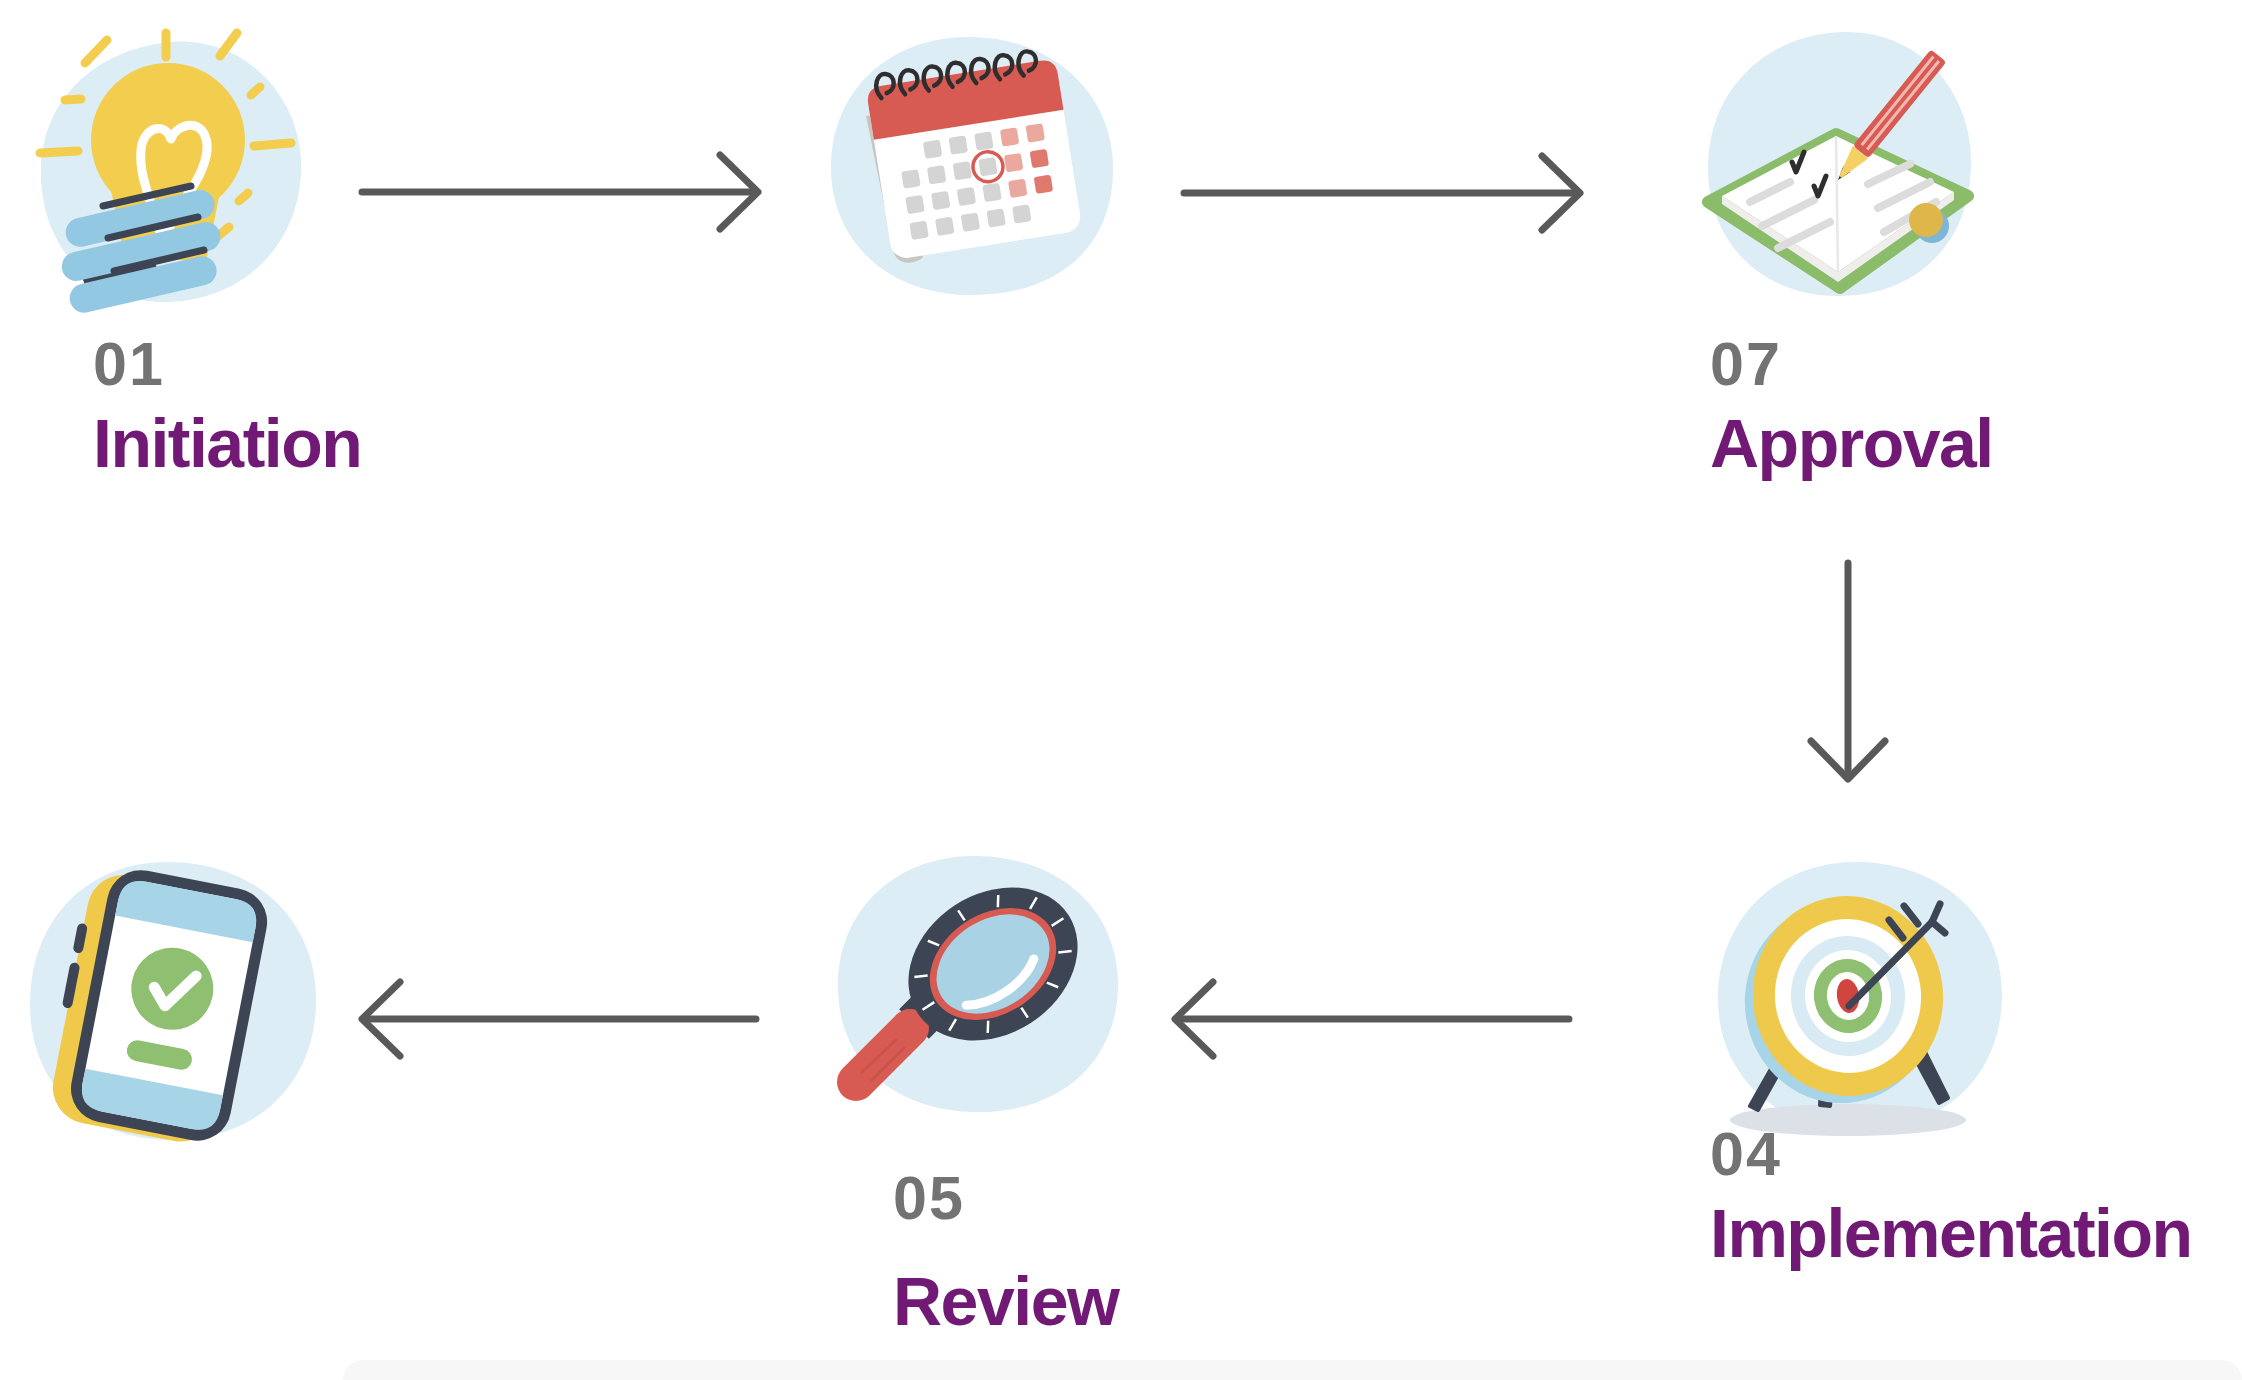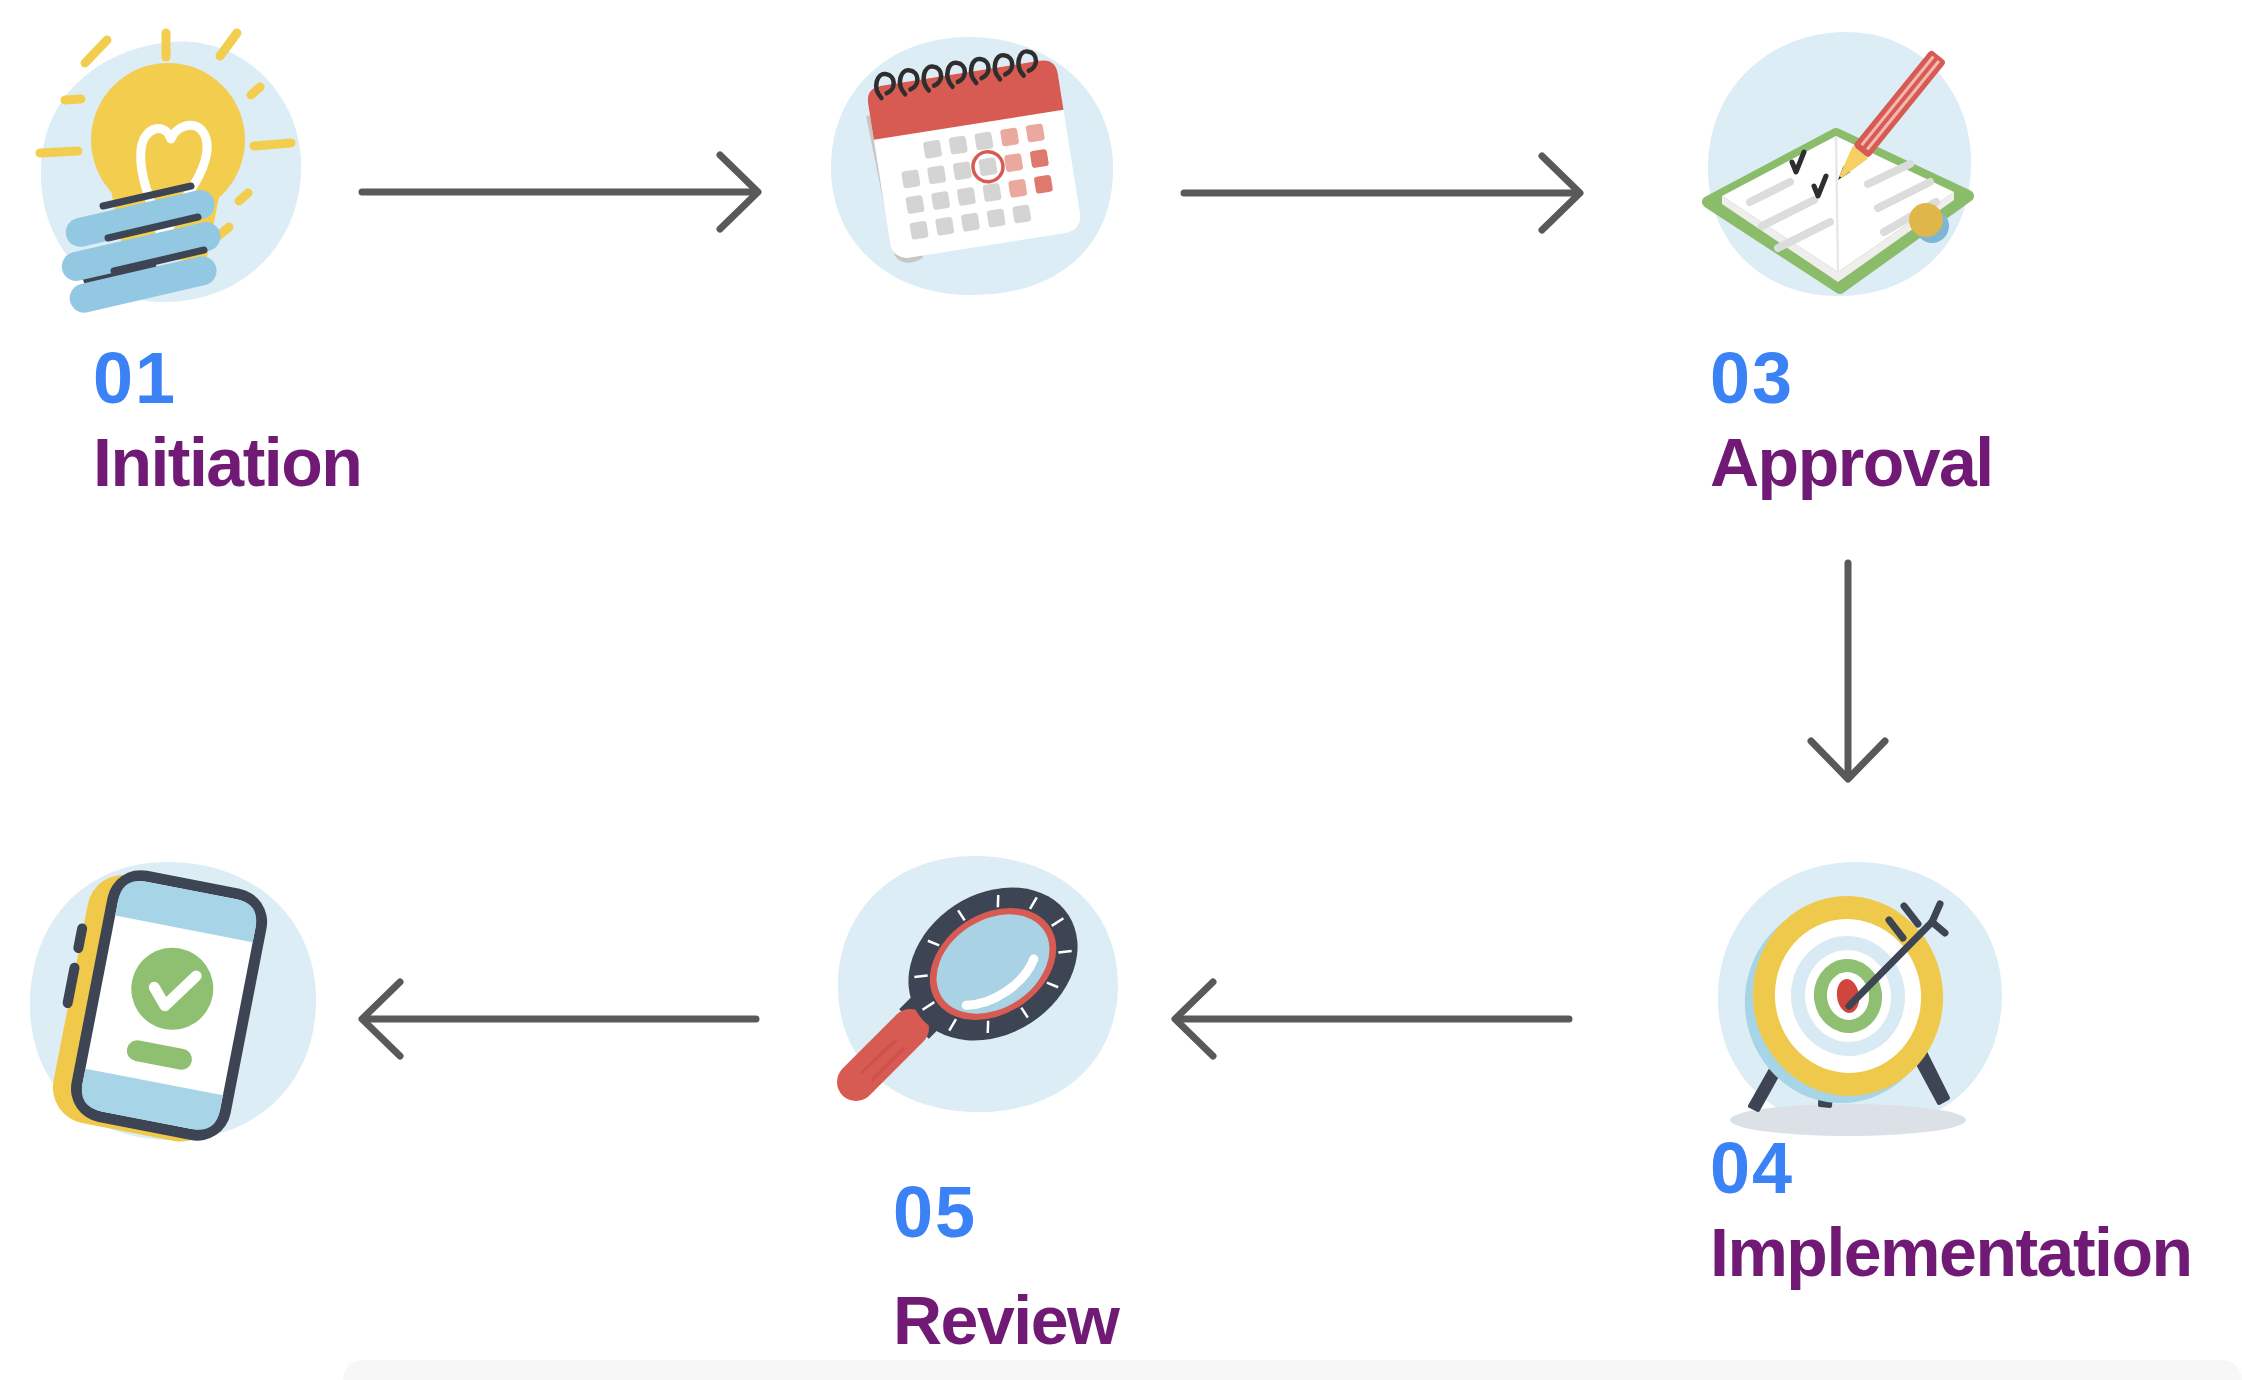--- a/index.html
+++ b/index.html
@@ -2,21 +2,21 @@
 <html><head>
 <meta charset="utf-8">
 <style>
   html,body{margin:0;padding:0;background:#ffffff;}
   .canvas{
     position:relative;width:2242px;height:1380px;background:#ffffff;overflow:hidden;
     font-family:"Liberation Sans", sans-serif;
   }
   .step{position:absolute;display:flex;flex-direction:column;}
   .step-number{
-    font-size:72px;font-weight:700;line-height:1;color:#3b82f6;letter-spacing:2px;margin-top:8px;
+    font-size:61px;font-weight:700;line-height:1;color:#737373;letter-spacing:2px;
   }
   .step-label{
     font-size:68px;font-weight:700;line-height:1;color:#701a75;letter-spacing:-1.5px;margin-top:14px;
   }
   .icon{position:absolute;}
   .arrow{position:absolute;}
   .arrow path{stroke:#595959;stroke-width:7;fill:none;stroke-linecap:round;stroke-linejoin:round;}
   .next-edge{
     position:absolute;left:343px;top:1360px;width:1899px;height:20px;
     background:#f7f7f7;border-radius:24px 24px 0 0;
@@ -230,21 +230,21 @@
   <svg class="arrow" style="left:354px;top:974px" width="410" height="90" viewBox="0 0 410 90">
     <path d="M402,45 L10,45"></path>
       <path d="M46,8 L8,45 L46,82"></path>
   </svg>
 
   <div class="step s1">
     <div class="step-number">01</div>
     <div class="step-label">Initiation</div>
   </div>
   <div class="step s3">
-    <div class="step-number">03</div>
+    <div class="step-number">07</div>
     <div class="step-label">Approval</div>
   </div>
   <div class="step s4">
     <div class="step-number">04</div>
     <div class="step-label">Implementation</div>
   </div>
   <div class="step s5">
     <div class="step-number">05</div>
     <div class="step-label">Review</div>
   </div>

